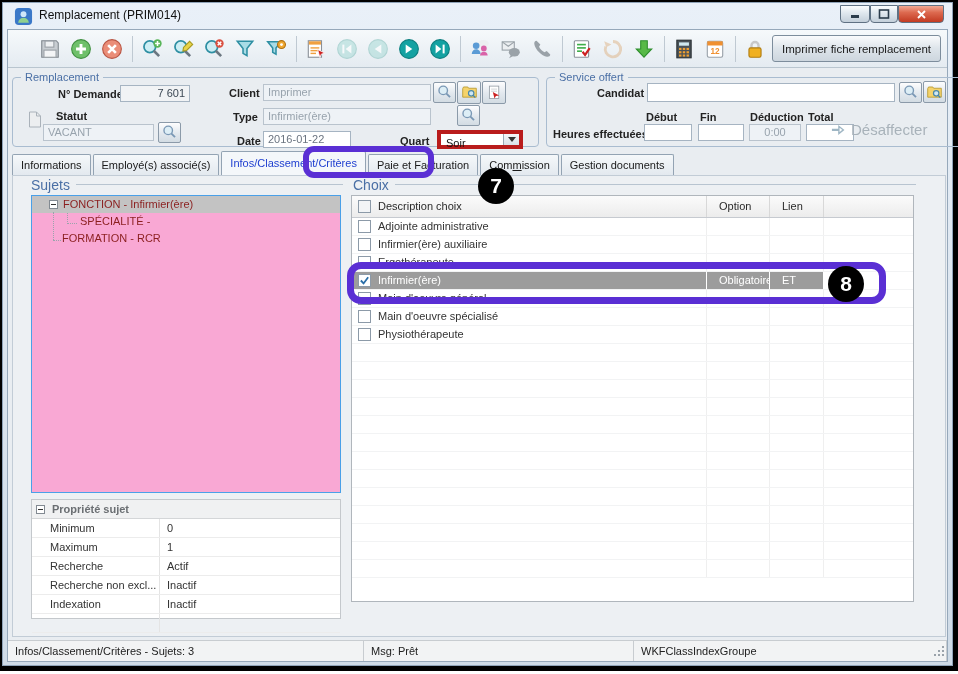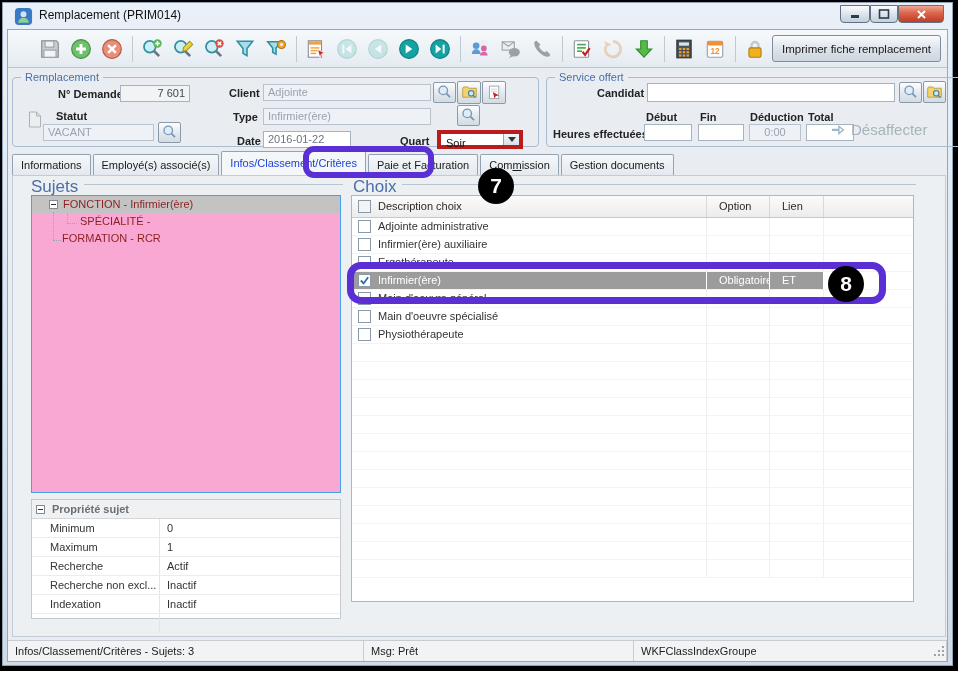--- a/index.html
+++ b/index.html
@@ -47,21 +47,21 @@
   .dd .ddarrow{position:absolute;right:0;top:0;bottom:0;width:16px;border-left:1px solid #9aa8b5;
         background:linear-gradient(#f4f7fa,#d8e0e7);display:flex;align-items:center;justify-content:center;}
   .tri-down{width:0;height:0;border-left:4px solid transparent;border-right:4px solid transparent;border-top:5px solid #333;}
   
   #tabs{position:absolute;left:4px;top:121px;height:24px;display:flex;align-items:flex-end;}
   .tab{height:21px;line-height:20px;padding:0 8px;font-size:11px;color:#1a1a1a;border:1px solid #93a3b3;
        border-bottom:none;border-radius:2px 2px 0 0;background:linear-gradient(#f5f8fa,#e3e9ef);margin-right:2px;}
   .tab.active{height:24px;line-height:22px;background:#f4f7fa;color:#1f3fd0;position:relative;z-index:2;}
   
   #mainpanel{position:absolute;left:4px;top:145px;width:934px;height:462px;background:#edf0f3;border:1px solid #c2ccd6;}
-  .seclabel{position:absolute;display:flex;font-size:17px;color:#4a6fa5;}
+  .seclabel{position:absolute;display:flex;font-size:14px;color:#4a6fa5;}
   .seclabel .line{height:1px;background:#b8c4d0;margin:7px 0 0 6px;}
   
   #tree{position:absolute;left:18px;top:19px;width:310px;height:298px;background:#f9a8d4;border:1px solid #4aa0e8;overflow:hidden;}
   .trow{position:relative;height:17px;line-height:17px;font-size:11px;color:#8b1f1f;white-space:nowrap;}
   .trow.sel{background:#c3c3c3;}
   .expbox{position:absolute;left:17px;top:4px;width:9px;height:9px;border:1px solid #828a92;background:#fff;}
   .expbox::after{content:"";position:absolute;left:1px;right:1px;top:3px;border-top:1px solid #333;}
   .dot-v{position:absolute;border-left:1px dotted #9aa4ac;width:0;}
   .dot-h{position:absolute;border-top:1px dotted #9aa4ac;height:0;}
   
@@ -326,21 +326,21 @@
         </span>
         <span class="flabel" style="left:43px;top:32px;">Statut</span>
         <div class="fld dis" style="left:30px;top:46px;width:111px;">VACANT</div>
         <div class="sbtn" style="left:145px;top:44px;">
           <svg viewBox="0 0 20 20">
               <circle cx="8.5" cy="7.5" r="5" fill="#ddeef6" stroke="#7a98b5" stroke-width="1.6"></circle>
               <line x1="12" y1="11" x2="16.5" y2="15.5" stroke="#7a98b5" stroke-width="2.2"></line>
             </svg>
         </div>
         <span class="flabel" style="left:216px;top:9px;">Client</span>
-        <div class="fld dis" style="left:250px;top:6px;width:168px;">Adjointe</div>
+        <div class="fld dis" style="left:250px;top:6px;width:168px;">Imprimer</div>
         <div class="sbtn" style="left:420px;top:4px;">
           <svg viewBox="0 0 20 20">
               <circle cx="8.5" cy="7.5" r="5" fill="#ddeef6" stroke="#7a98b5" stroke-width="1.6"></circle>
               <line x1="12" y1="11" x2="16.5" y2="15.5" stroke="#7a98b5" stroke-width="2.2"></line>
             </svg>
         </div>
         <div class="sbtn" style="left:444px;top:3px;width:24px;height:23px;">
           <svg viewBox="0 0 20 20">
               <path d="M2 5.5l1-2h5l1 1.5h9v10.5H2z" fill="#f5d36b" stroke="#b89a30"></path>
               <circle cx="12" cy="11" r="3.2" fill="#cfe8f4" stroke="#4a88aa" stroke-width="1.4"></circle>

